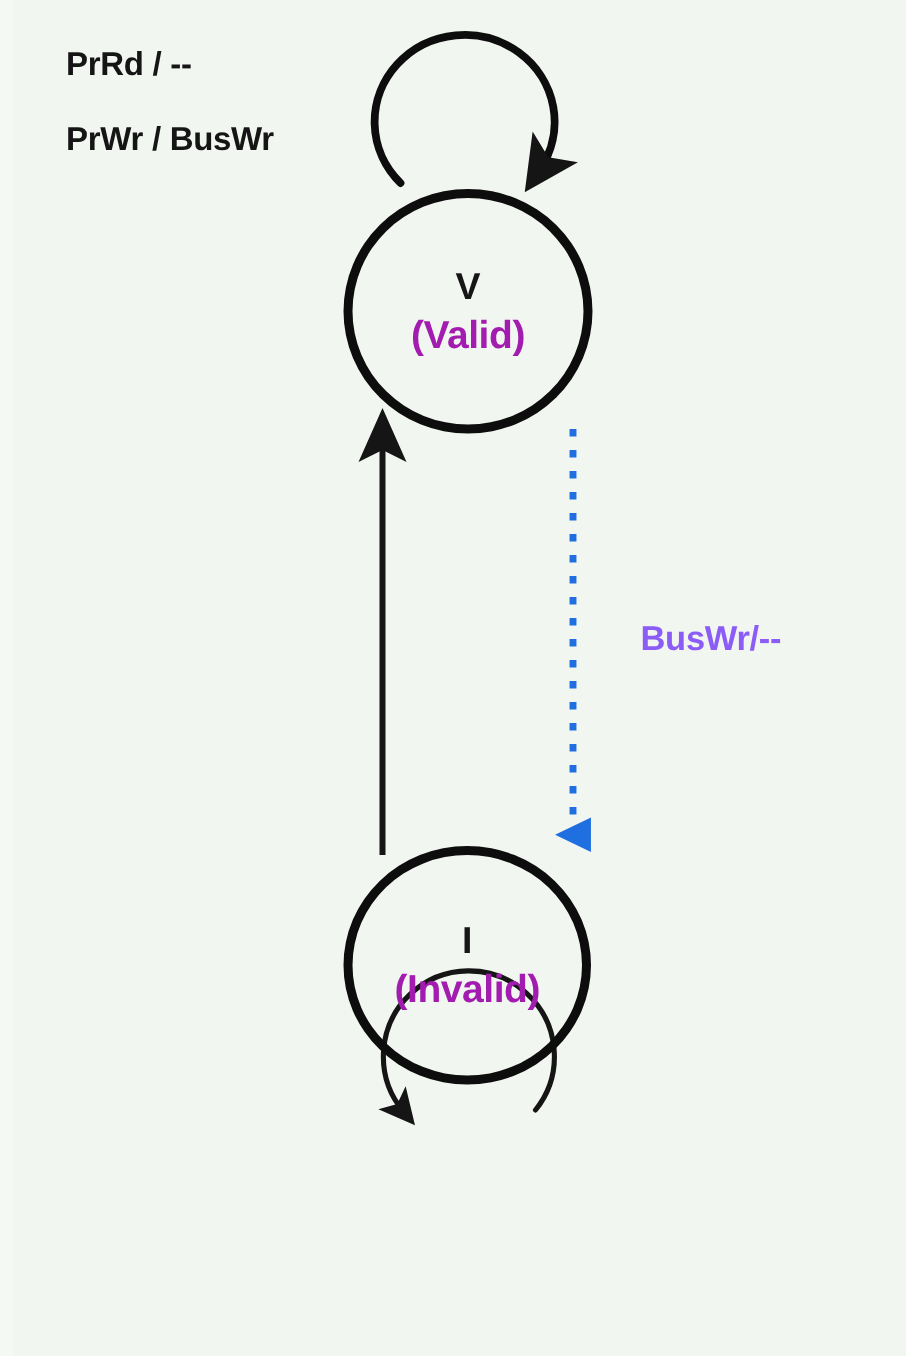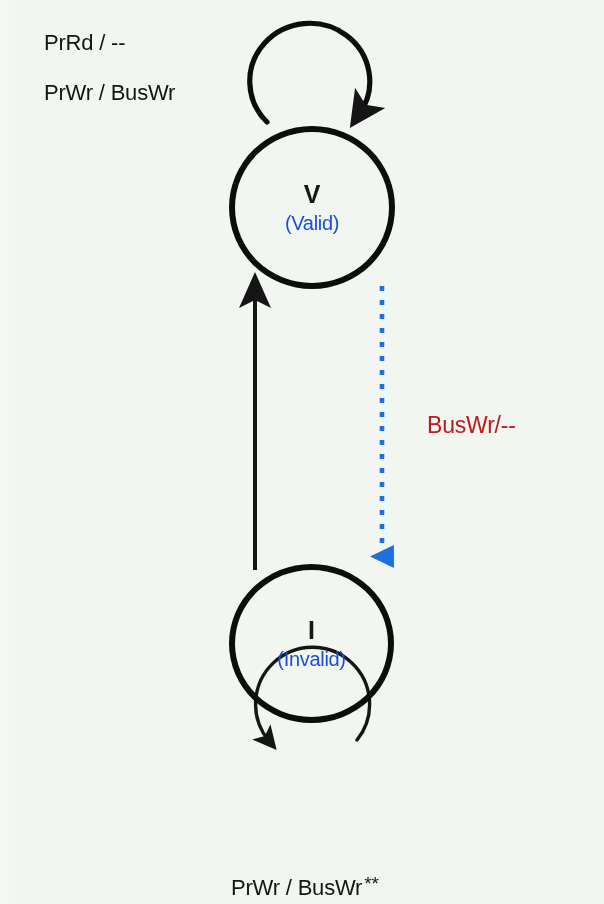--- a/index.html
+++ b/index.html
@@ -62,31 +62,31 @@
   }
   .state-letter {
     font-size: 25px;
     font-weight: bold;
     color: #161616;
     line-height: 1.0;
     letter-spacing: 0px;
     margin-bottom: 6px;
   }
   .state-name {
-    font-size: 20px;
-    font-weight: normal;
-    color: #1d4ed8;
+    font-size: 26px;
+    font-weight: bold;
+    color: #a21caf;
     line-height: 1.0;
     letter-spacing: -0.3px;
   }
   
   .edge-label {
     position: absolute;
     font-size: 22px;
-    font-weight: normal;
+    font-weight: bold;
     color: #151515;
     white-space: nowrap;
     letter-spacing: -0.2px;
     line-height: 1.0;
   }
   #label-valid-self-line1 {
     left: 44px;
     top: 32px;
   }
   #label-valid-self-line2 {
@@ -102,21 +102,21 @@
     top: 874px;
   }
   .asterisks {
     font-size: 19px;
     vertical-align: 5px;
     margin-left: 2px;
   }
   #label-valid-to-invalid {
     left: 427px;
     top: 414px;
-    color: #b91c1c;
+    color: #8b5cf6;
     font-size: 23px;
   }
 </style>
 </head>
 <body>
 
 <div id="diagram-root">
 
   <div class="edge-band"></div>
 
@@ -159,15 +159,14 @@
     <div class="state-letter">I</div>
     <div class="state-name">(Invalid)</div>
   </div>
 
   <div class="edge-label" id="label-valid-self-line1">PrRd / --</div>
   <div class="edge-label" id="label-valid-self-line2">PrWr / BusWr</div>
 
 
   <div class="edge-label" id="label-valid-to-invalid">BusWr/--</div>
 
-  <div class="edge-label" id="label-invalid-self"><span>PrWr / BusWr</span><span class="asterisks">**</span></div>
 
 </div>
 
 </body></html>

